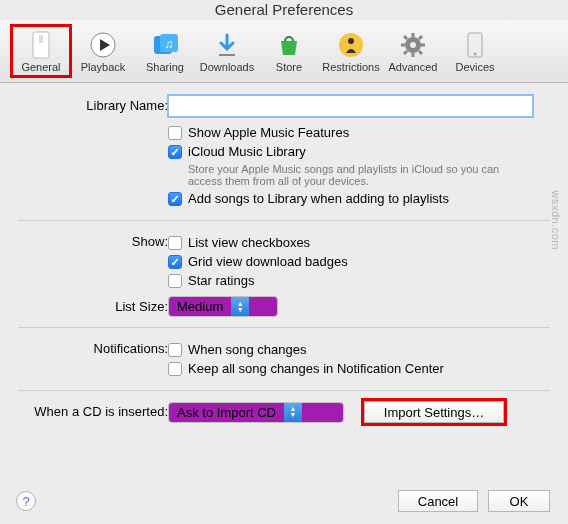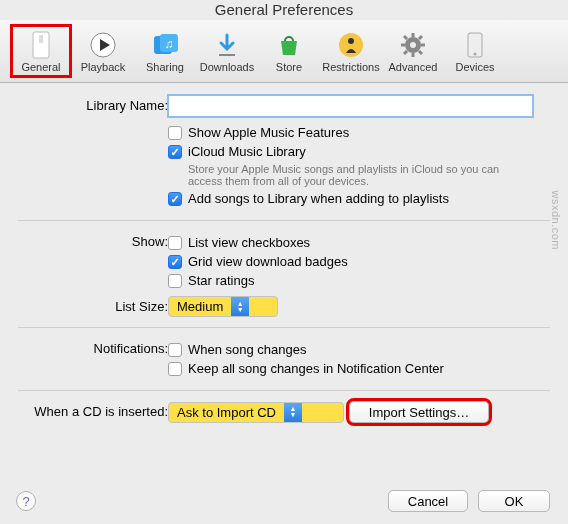--- a/index.html
+++ b/index.html
@@ -99,21 +99,21 @@
 }
 .sep {
   border: none;
   border-top: 1px solid #cfcfcf;
   margin: 10px 0 10px 0;
 }
 .select {
   display: inline-flex;
   align-items: center;
   height: 21px;
-  background: #fde047;
+  background: #a21caf;
   border: 1px solid #c3c3c3;
   border-radius: 4px;
   overflow: hidden;
 }
 .select-text {
   padding: 0 8px;
 }
 .select-arrows {
   width: 18px; height: 100%;
   background: linear-gradient(#5aa7f2,#2b7ee0);
@@ -122,21 +122,21 @@
   color: #fff;
   font-size: 7px; line-height: 6px;
 }
 .btn {
   display: inline-flex;
   align-items: center; justify-content: center;
   height: 22px;
   padding: 0 14px;
   background: linear-gradient(#fff,#f0f0f0);
   border: 1px solid #b7b7b7;
-  border-radius: 5px;
+  border-radius: 0;
   font-size: 13px;
 }
 .footer {
   position: absolute;
   bottom: 12px; left: 16px; right: 18px;
   display: flex; align-items: center;
 }
 .help-circle {
   width: 20px; height: 20px;
   border: 1px solid #b0b0b0;
@@ -320,37 +320,37 @@
         <div class="chk"></div>
         <span class="chk-text">Keep all song changes in Notification Center</span>
       </div>
     </div>
   </div>
 
   <hr class="sep">
 
   <div class="row">
     <div class="lbl">When a CD is inserted:</div>
-    <div class="val" style="display:flex;gap:5px;align-items:center">
+    <div class="val" style="display:flex;gap:20px;align-items:center">
       <div class="select" style="width:176px">
         <span class="select-text">Ask to Import CD</span>
         <span class="select-arrows">▲<br>▼</span>
       </div>
       <div class="btn hl-red" style="width:140px">Import Settings…</div>
     </div>
   </div>
 
   <div class="row">
       <div class="lbl"></div>
     </div>
 
 </div>
 
 <div class="footer">
   <div class="help-circle">
     <span>?</span>
   </div>
   <div style="flex:1"></div>
   <div class="btn" style="width:80px;margin-right:10px">Cancel</div>
-  <div class="btn" style="width:72px">OK</div>
+  <div class="btn" style="width:62px">OK</div>
 </div>
 
 <div class="watermark">wsxdn.com</div>
 
 </body></html>

